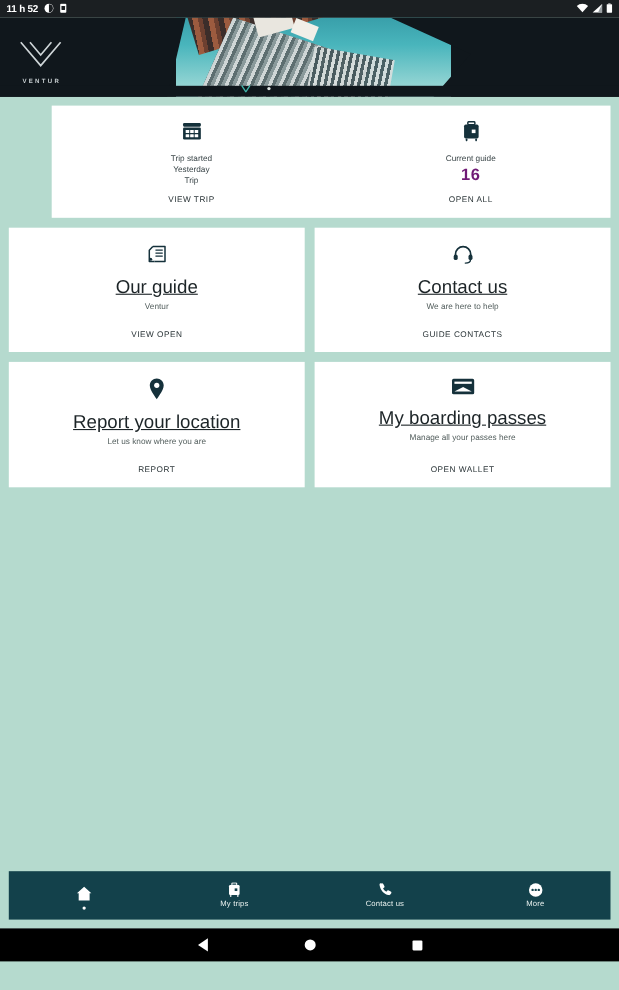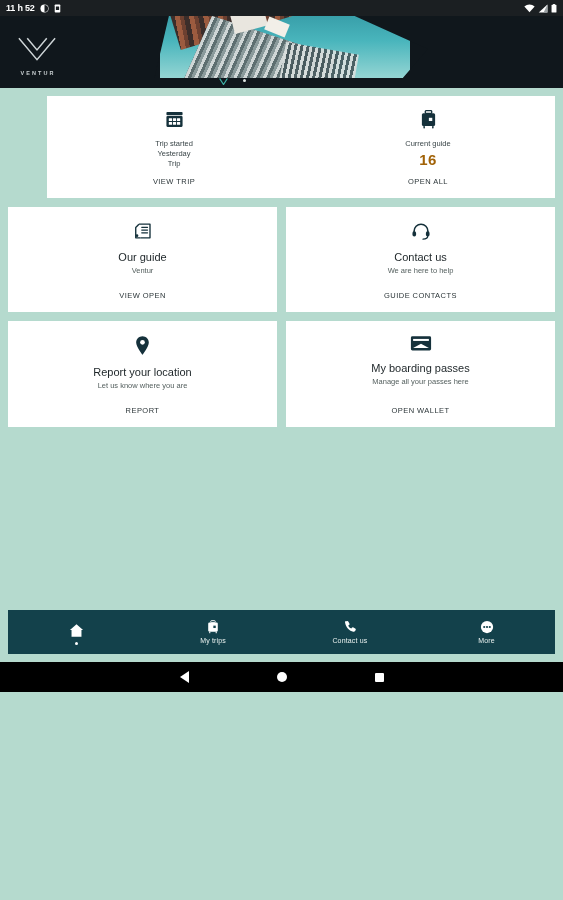--- a/index.html
+++ b/index.html
@@ -8,21 +8,21 @@
     width: 563px;
     height: 900px;
     overflow: hidden;
     font-family: "Liberation Sans", sans-serif;
     background: #b5dace;
   }
 
   #screen {
     position: relative;
     width: 563px;
-    height: 692px;
+    height: 874px;
     background: #b5dace;
     display: flex;
     flex-direction: column;
   }
 
   
   .status-bar {
     height: 16px;
     background: #1b1f22;
     display: flex;
@@ -191,39 +191,40 @@
   }
   .card-half {
     flex: 1 1 0;
     display: flex;
     flex-direction: column;
     align-items: center;
     padding: 14px 8px 12px;
   }
   .card-icon { margin-bottom: 10px; line-height: 0; }
   .card-title {
-    font-size: 11px;
+    font-size: 17px;
     color: #1c2427;
     text-align: center;
     margin-bottom: 3px;
+    text-decoration: underline;
   }
   .card-title-sm {
     font-size: 7.5px;
     color: #3b4649;
     text-align: center;
     margin-bottom: 1px;
   }
   .card-sub {
     font-size: 7.5px;
     color: #55605f;
     text-align: center;
   }
   .card-value {
     font-size: 15px;
-    color: #a16207;
+    color: #701a75;
     font-weight: bold;
     margin: 2px 0 1px;
     letter-spacing: .5px;
   }
   .card-line {
     font-size: 7.5px;
     color: #3b4649;
     text-align: center;
     line-height: 1.35;
   }

